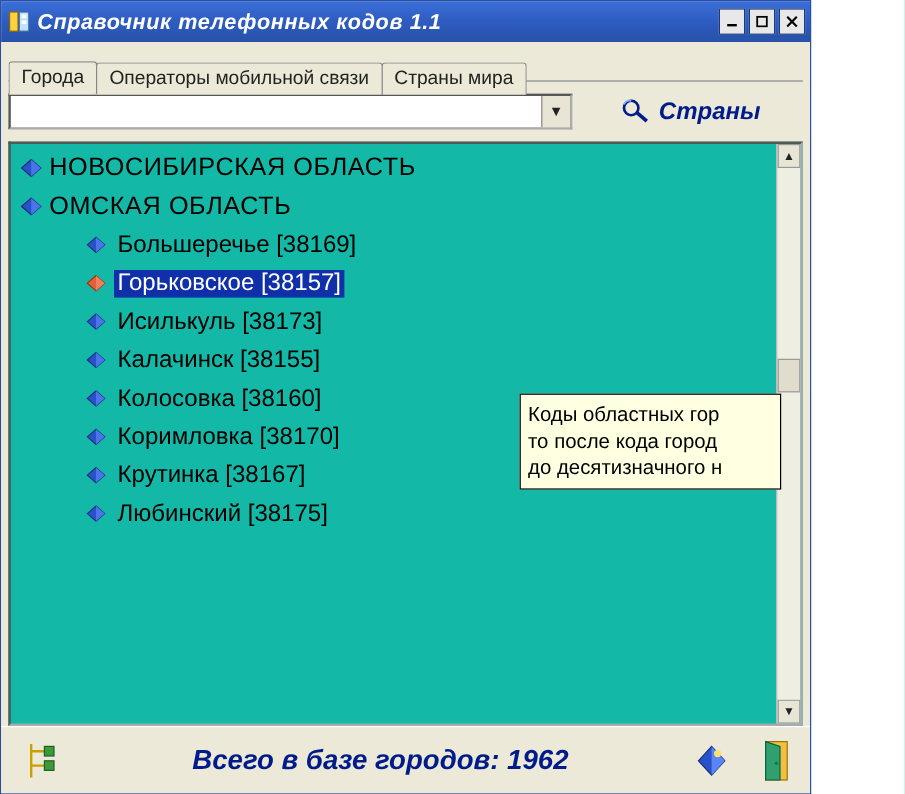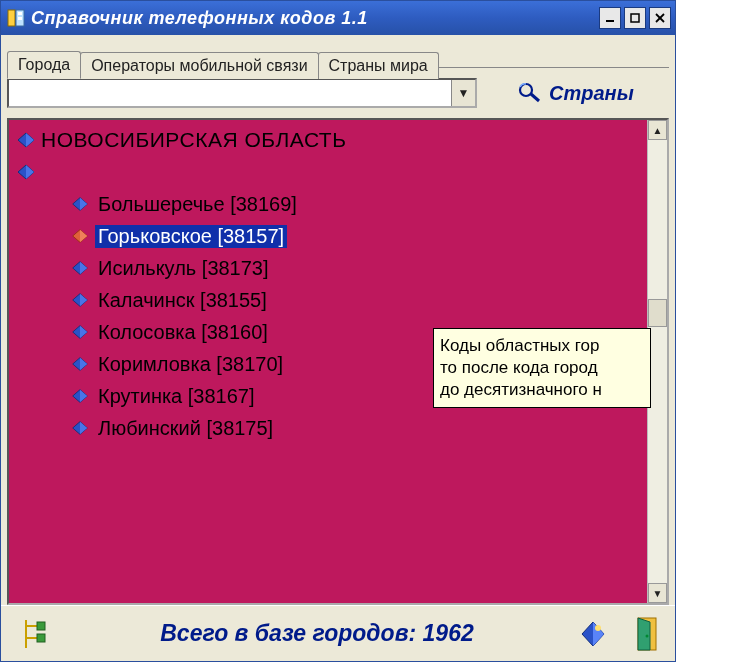--- a/index.html
+++ b/index.html
@@ -133,21 +133,21 @@
     font-size: 20px;
     font-weight: bold;
     font-style: italic;
     color: #001b8a;
     margin-left: 6px;
   }
 
   .tree-wrap {
     flex: 1;
     border: 2px inset #aaa;
-    background: #be185d;
+    background: #14b8a6;
     position: relative;
     overflow: hidden;
     display: flex;
   }
   .tree {
     flex: 1;
     overflow: hidden;
     padding: 4px 0;
   }
   .tree-row {
@@ -325,20 +325,21 @@
         </div>
 
 
         <div class="tree-row depth0">
           <span class="node-icon">
             <svg width="22" height="22" viewBox="0 0 22 22">
                 <polygon points="3,11 11,4 19,11 11,18" fill="#2a52c8" stroke="#14307a"></polygon>
                 <polygon points="11,4 19,11 11,18" fill="#4a74e8"></polygon>
               </svg>
           </span>
+          <span class="region-label">ОМСКАЯ ОБЛАСТЬ</span>
         </div>
 
         <div class="tree-row depth1">
           <span class="node-icon">
             <svg width="20" height="20" viewBox="0 0 22 22">
                 <polygon points="3,11 11,4 19,11 11,18" fill="#2a52c8" stroke="#14307a"></polygon>
                 <polygon points="11,4 19,11 11,18" fill="#4a74e8"></polygon>
               </svg>
           </span>
           <span class="city-label">Большеречье [38169]</span>

